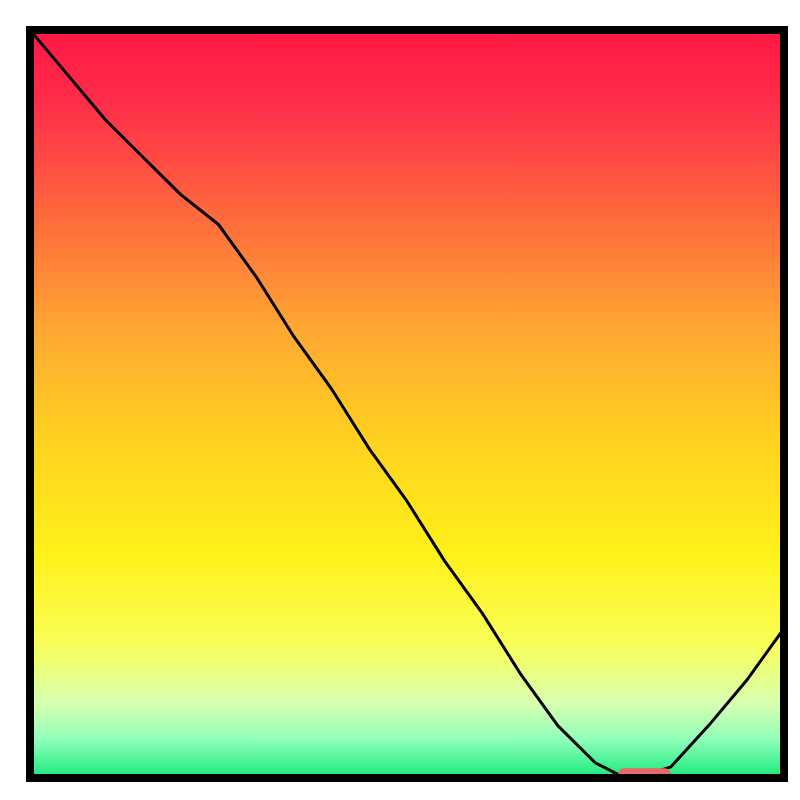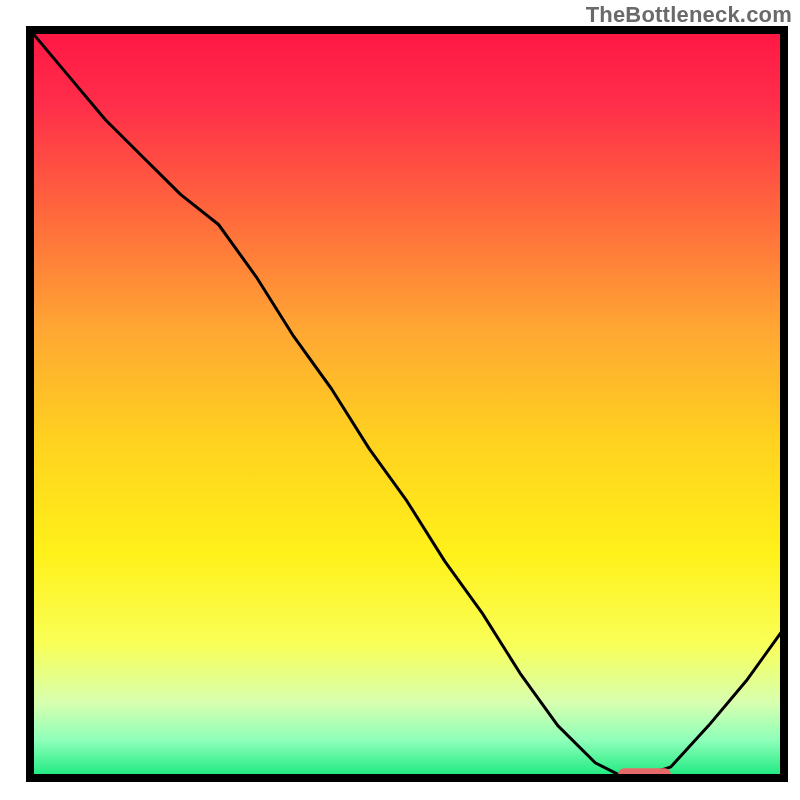--- a/index.html
+++ b/index.html
@@ -27,21 +27,20 @@
     z-index: 30;
   }
   svg {
     display: block;
   }
 </style>
 </head>
 <body>
 
 <div class="container">
-  <div class="watermark">TheBottleneck.com</div>
   <svg id="chart-svg" width="800" height="800" viewBox="0 0 800 800">
     <defs>
       <linearGradient id="bg-grad" x1="0" y1="0" x2="0" y2="1">
           <stop offset="0%" stop-color="#ff1744"></stop>
           <stop offset="10%" stop-color="#ff2e4a"></stop>
           <stop offset="25%" stop-color="#ff6a3c"></stop>
           <stop offset="40%" stop-color="#ffa733"></stop>
           <stop offset="55.00000000000001%" stop-color="#ffd21f"></stop>
           <stop offset="70%" stop-color="#fff11a"></stop>
           <stop offset="82%" stop-color="#f9ff57"></stop>

